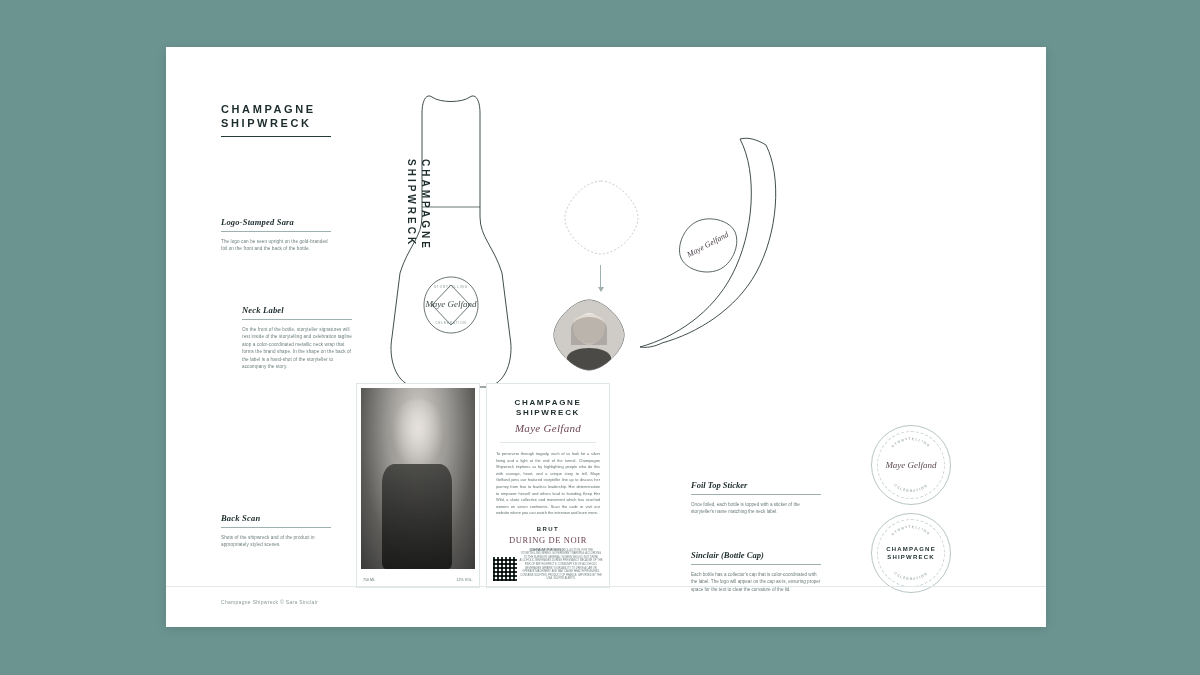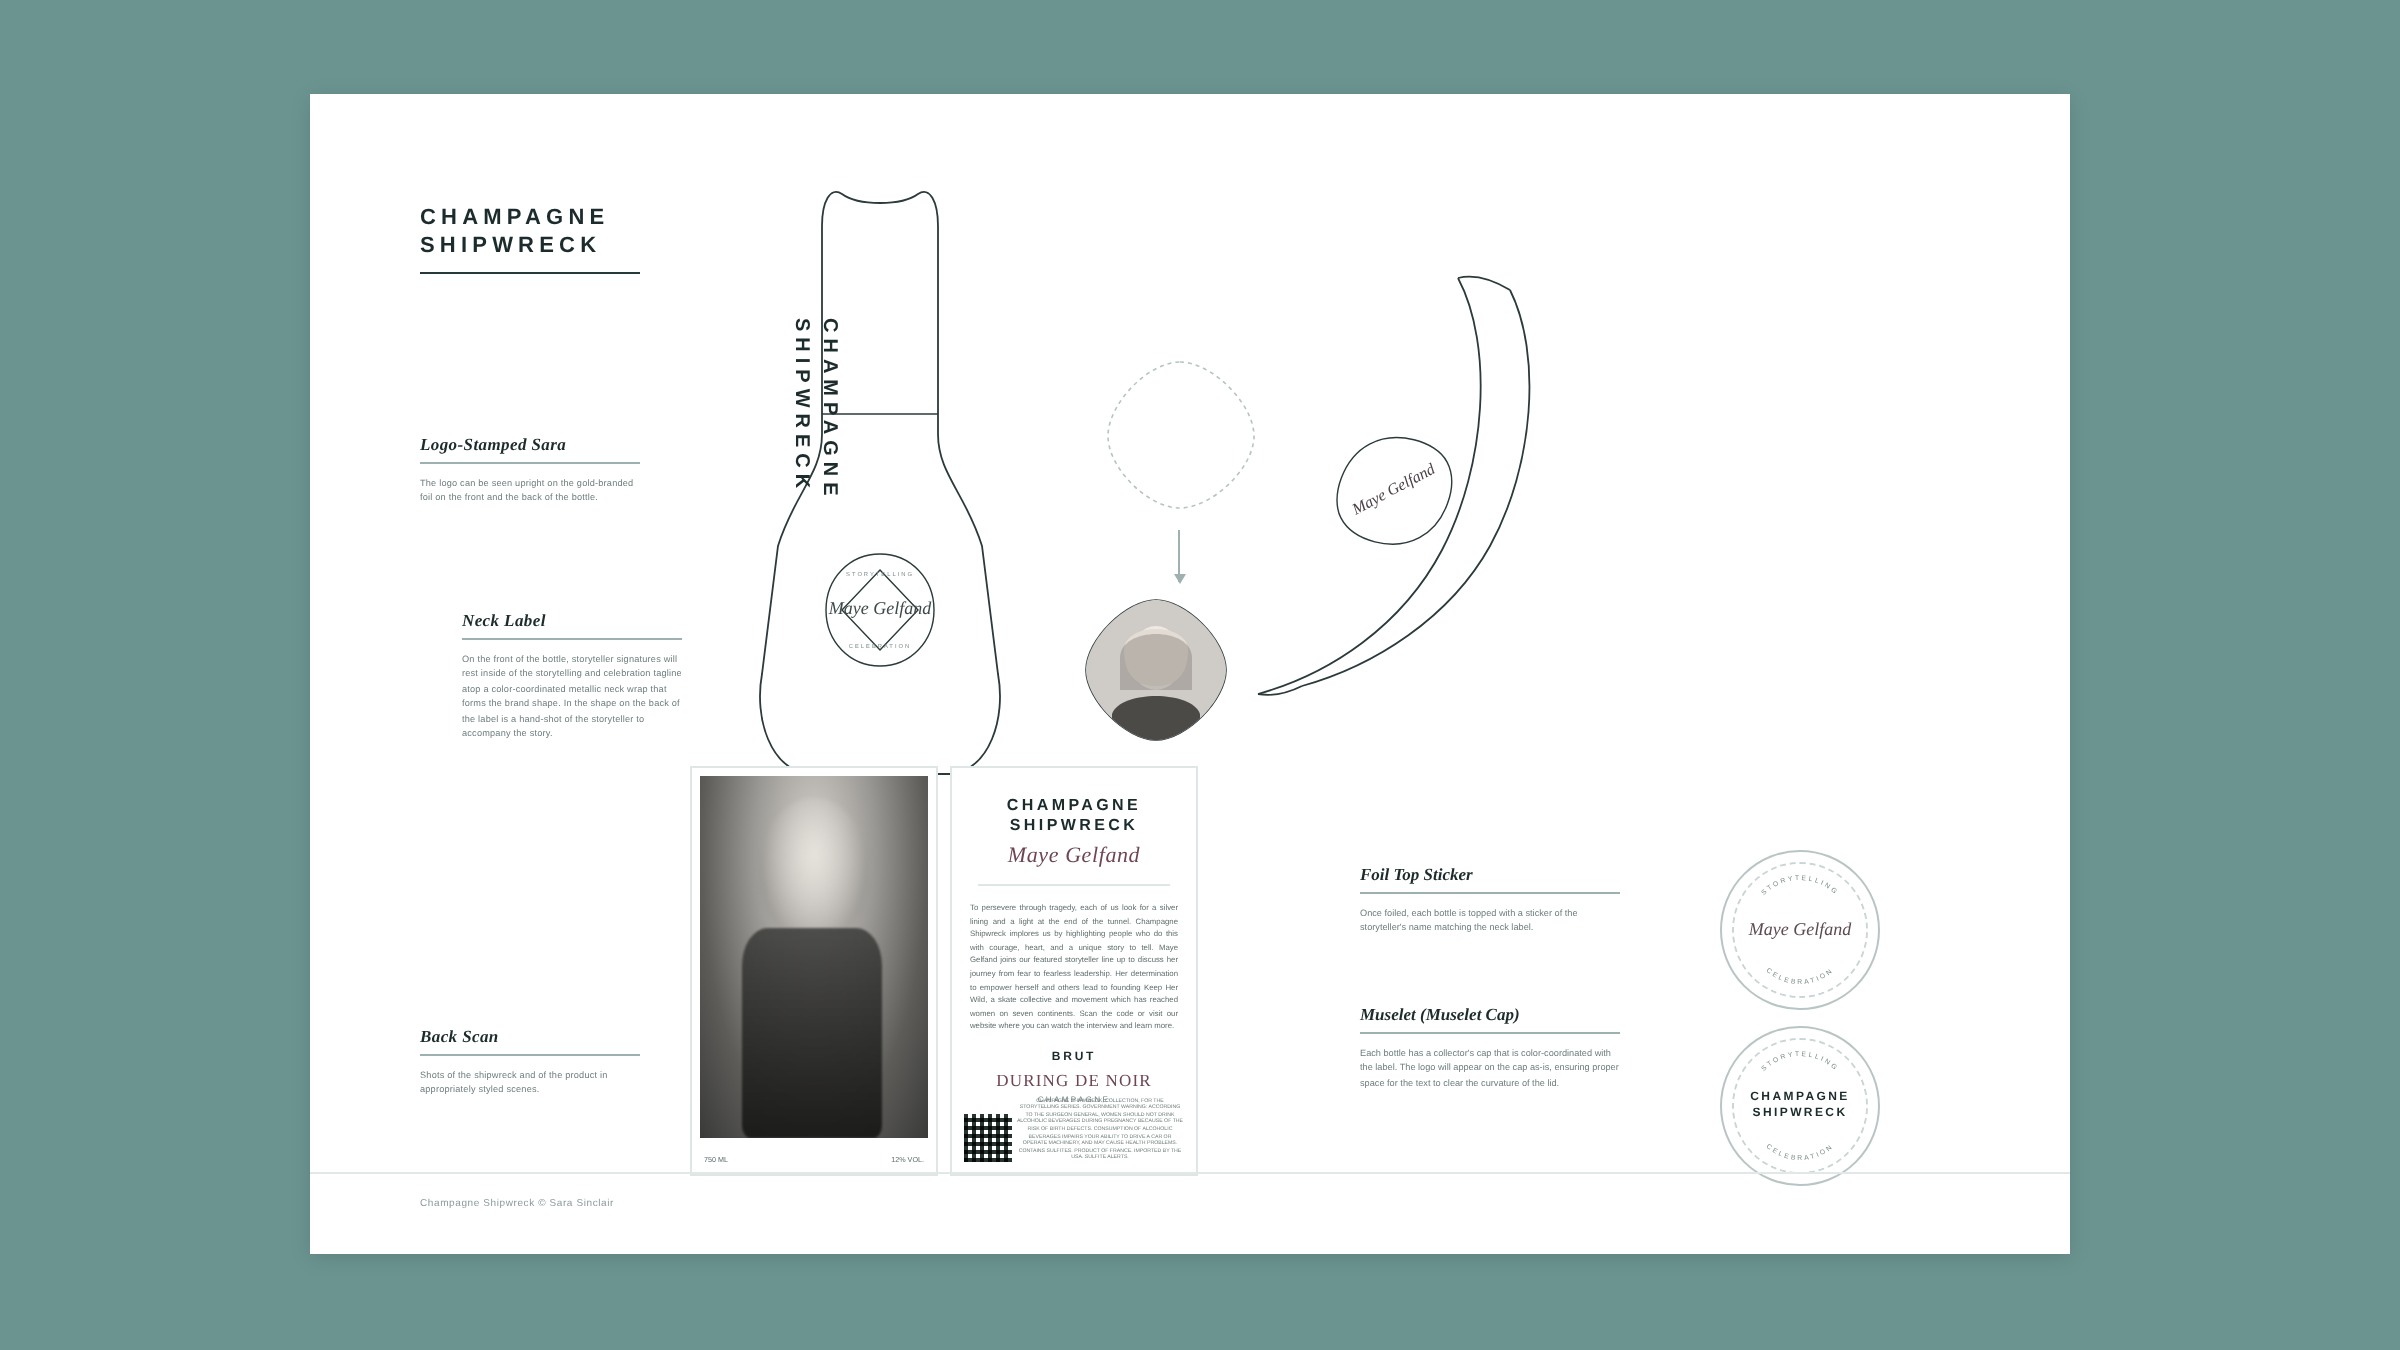--- a/index.html
+++ b/index.html
@@ -3,21 +3,21 @@
 <meta charset="utf-8">
 <style>
   html,body{margin:0;padding:0;}
   body{
     width:1200px;height:675px;overflow:hidden;
     background:#6b9490;
     font-family:"Liberation Sans", sans-serif;
   }
   .stage{position:relative;width:1200px;height:675px;}
   .sheet{
-    position:absolute;left:155px;top:47px;width:880px;height:580px;
+    position:absolute;left:166px;top:47px;width:880px;height:580px;
     background:#ffffff;
     box-shadow:0 2px 10px rgba(0,0,0,0.12);
   }
 
   
   .brandmark{
     position:absolute;left:55px;top:55px;width:120px;
   }
   .brandmark .l1,.brandmark .l2{
     font-family:"Liberation Sans", sans-serif;
@@ -36,21 +36,21 @@
   .sec .bdy{
     margin-top:6px;font-size:4.6px;line-height:7.4px;color:#6d7c7c;
     letter-spacing:.1px;text-align:left;
   }
 
   #sec-foil{top:170px;}
   #sec-neck{top:258px;margin-left:21px;}
   #sec-front{top:385px;}
   #sec-back{top:466px;}
 
-  .sec-right{position:absolute;width:130px;}
+  .sec-right{position:absolute;width:130px;margin-top:48px;}
   .sec-right .ttl{
     font-family:"Liberation Serif", serif;font-style:italic;font-weight:700;
     font-size:8.5px;color:#1d2b2b;
   }
   .sec-right .hr{margin-top:4px;width:130px;height:1px;background:#9fb0b0;}
   .sec-right .bdy{margin-top:6px;font-size:4.6px;line-height:7.4px;color:#6d7c7c;}
   #sec-foiltop{left:525px;top:385px;}
   #sec-muselet{left:525px;top:455px;}
 
   .footer{
@@ -202,21 +202,21 @@
       <div class="bdy">Shots of the shipwreck and of the product in appropriately styled scenes.</div>
     </div>
 
     <div class="sec-right" id="sec-foiltop">
       <div class="ttl">Foil Top Sticker</div>
       <div class="hr"></div>
       <div class="bdy">Once foiled, each bottle is topped with a sticker of the storyteller's name matching the neck label.</div>
     </div>
 
     <div class="sec-right" id="sec-muselet">
-      <div class="ttl">Muselet (Muselet Cap)</div>
+      <div class="ttl">Sinclair (Bottle Cap)</div>
       <div class="hr"></div>
       <div class="bdy">Each bottle has a collector's cap that is color-coordinated with the label. The logo will appear on the cap as-is, ensuring proper space for the text to clear the curvature of the lid.</div>
     </div>
 
     <div class="foilwrap">
       <svg viewBox="0 0 130 310" fill="none">
         <path d="M46 10 C40 6 36 14 36 26 L36 130 C36 150 22 160 14 186 L6 250 C2 272 10 298 30 300 L100 300 C120 298 128 272 124 250 L116 186 C108 160 94 150 94 130 L94 26 C94 14 90 6 84 10 C76 16 54 16 46 10 Z" stroke="#2b3a3a" stroke-width="0.9"></path>
         <path d="M36 120 L94 120" stroke="#2b3a3a" stroke-width="0.7"></path>
         <path d="M65 198 L84 218 L65 238 L46 218 Z" stroke="#2b3a3a" stroke-width="0.7"></path>
         <path d="M65 190 C80 190 92 202 92 218 C92 234 80 246 65 246 C50 246 38 234 38 218 C38 202 50 190 65 190 Z" stroke="#2b3a3a" stroke-width="0.7"></path>

